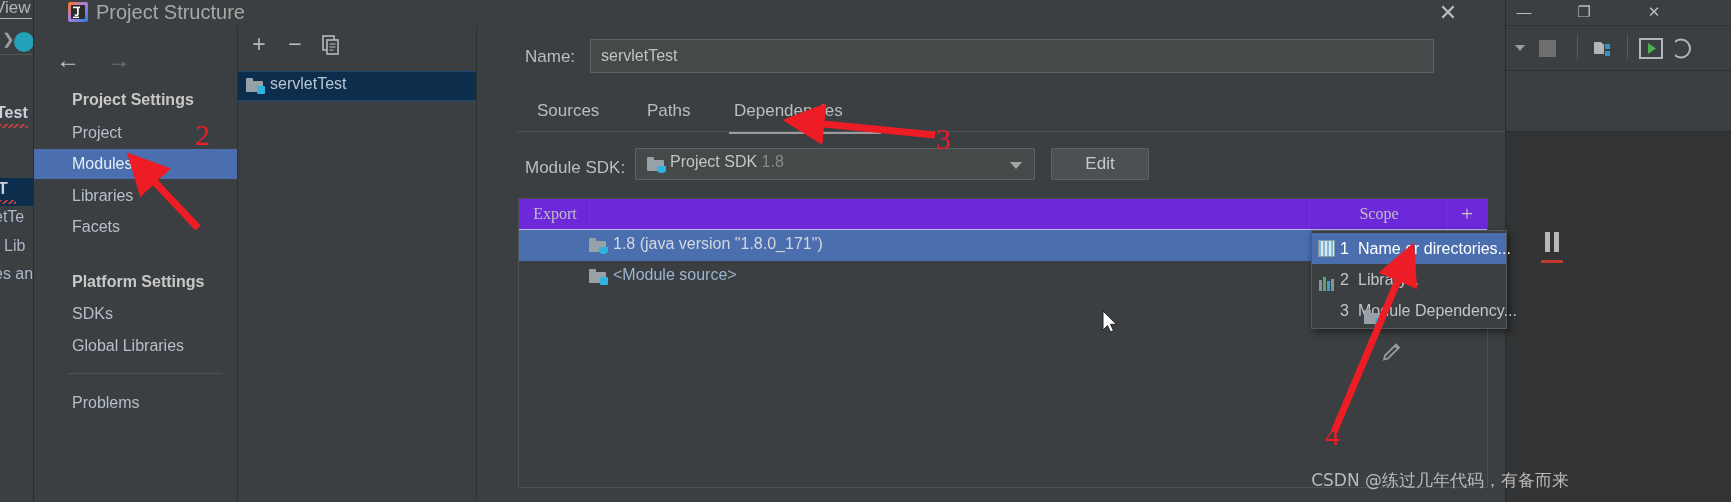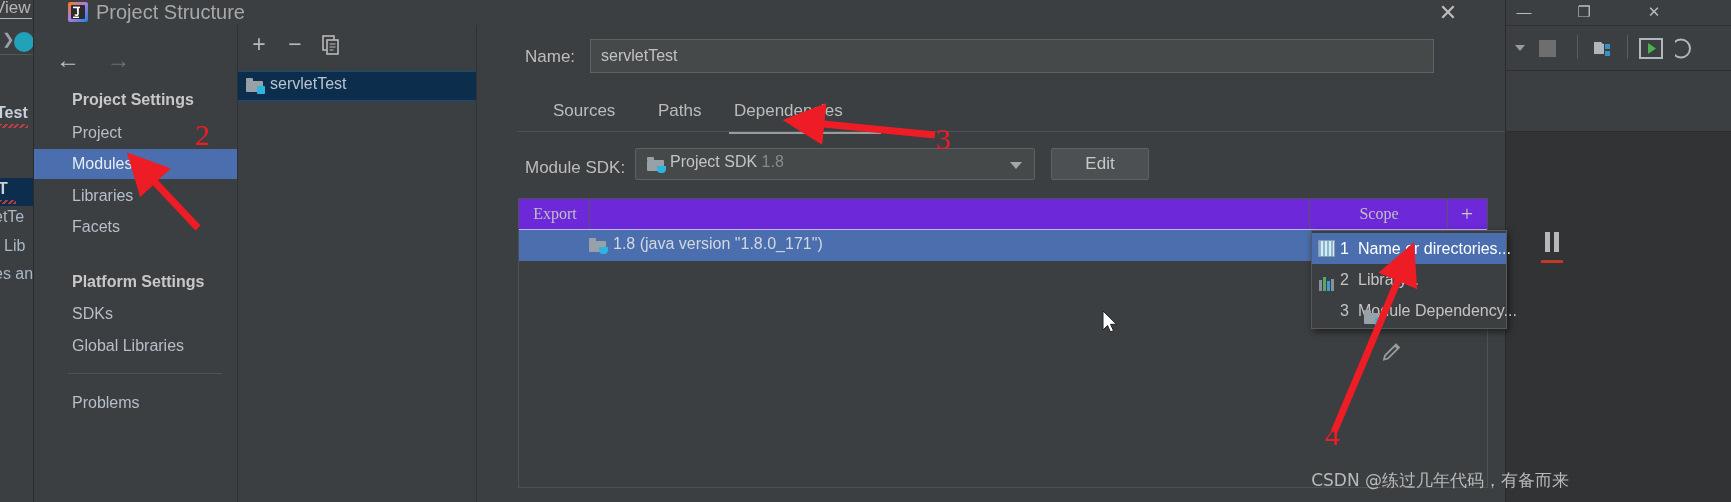--- a/index.html
+++ b/index.html
@@ -735,22 +735,22 @@
         <span class="mod-row-label">servletTest</span>
       </div>
     </div>
 
     <div class="detail">
 
       <div class="name-label">Name:</div>
       <input class="name-input" value="servletTest" style="">
 
       <div class="tabs">
-        <div class="tab" style="left:20px;margin-left:16px;">Sources</div>
-        <div class="tab" style="left:141px;text-align:right;">Paths</div>
+        <div class="tab" style="left:20px;">Sources</div>
+        <div class="tab" style="left:130px;text-align:right;">Paths</div>
         <div class="tab" style="left:217px;">Dependencies</div>
         <div class="tab-underline" style="left:212px;width:152px;"></div>
       </div>
       <div class="tabs-divider"></div>
 
       <div class="sdk-label">Module SDK:</div>
       <div class="sdk-combo">
         <span class="folder-icon java sdk-combo-icon">
             <i></i>
             <b></b>
@@ -771,20 +771,27 @@
         </div>
 
         <div class="dep-row selected" style="top:31px;">
           <span class="folder-icon java dep-row-icon">
               <i></i>
               <b></b>
             </span>
           <span class="dep-row-label">1.8 (java version "1.8.0_171")</span>
         </div>
 
+        <div class="dep-row module-src" style="top:62px;">
+          <span class="folder-icon dep-row-icon">
+              <i></i>
+              <b></b>
+            </span>
+          <span class="dep-row-label">&lt;Module source&gt;</span>
+        </div>
       </div>
     </div>
   </div>
 
   <div class="popup">
     <div class="popup-item selected">
       <span class="popup-ico ico-jar"></span>
       <span class="popup-num">1</span>
       <span>Name or directories...</span>
     </div>

